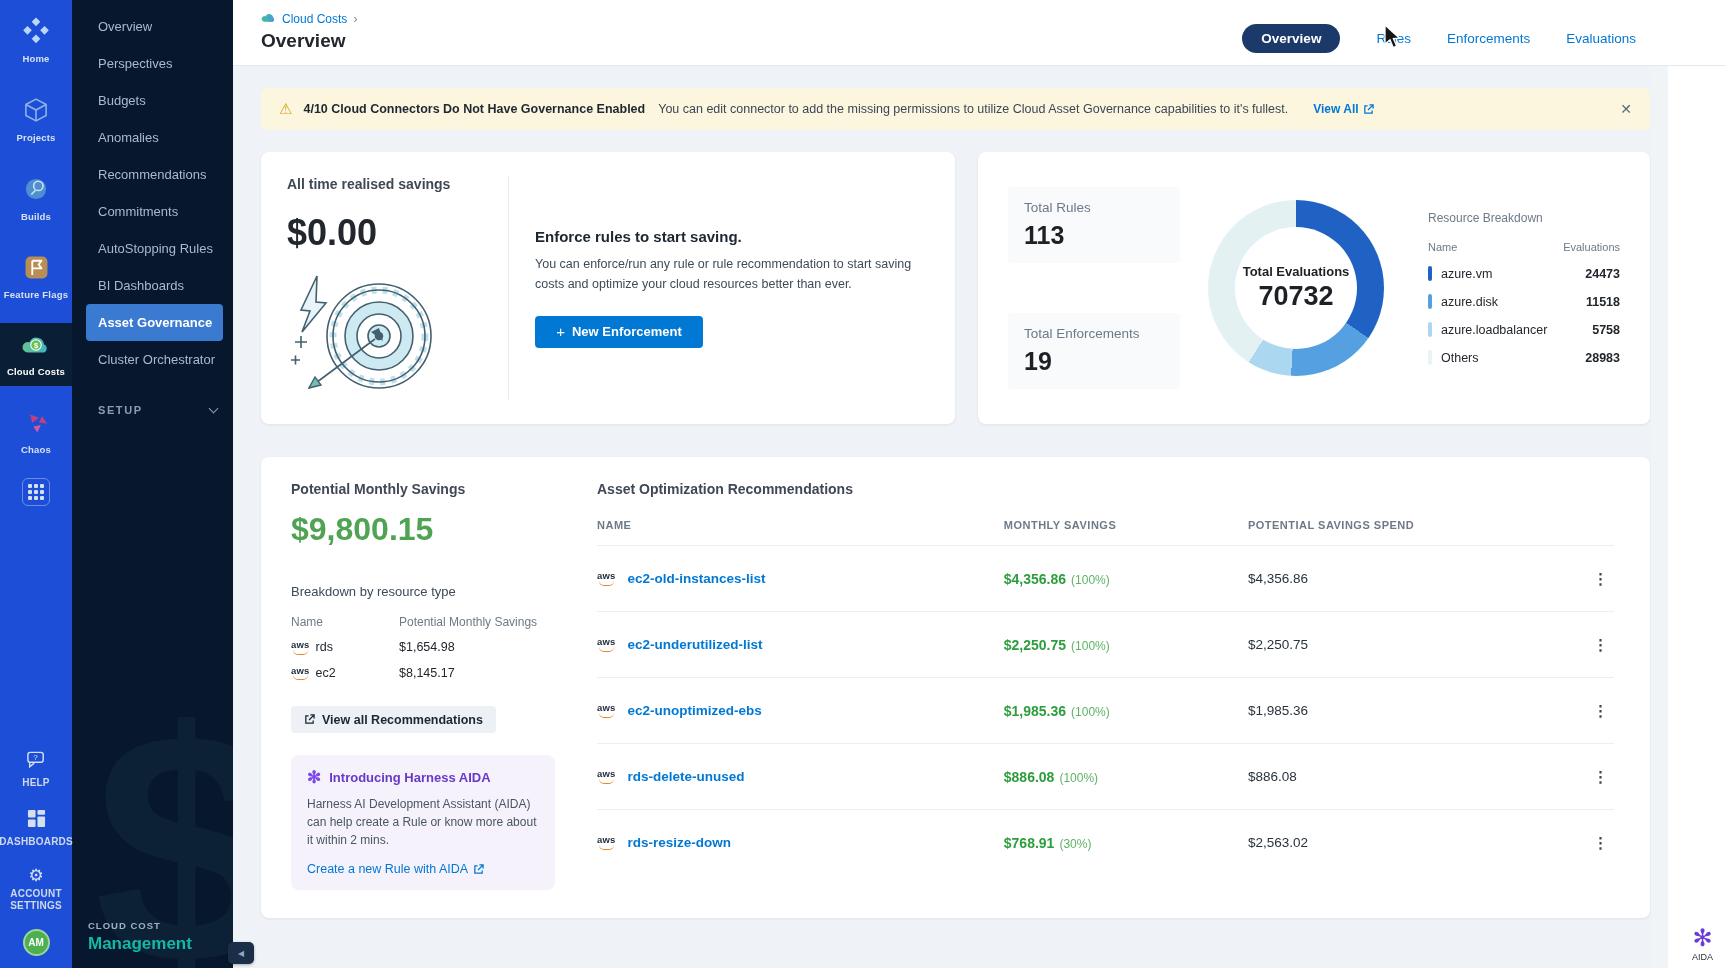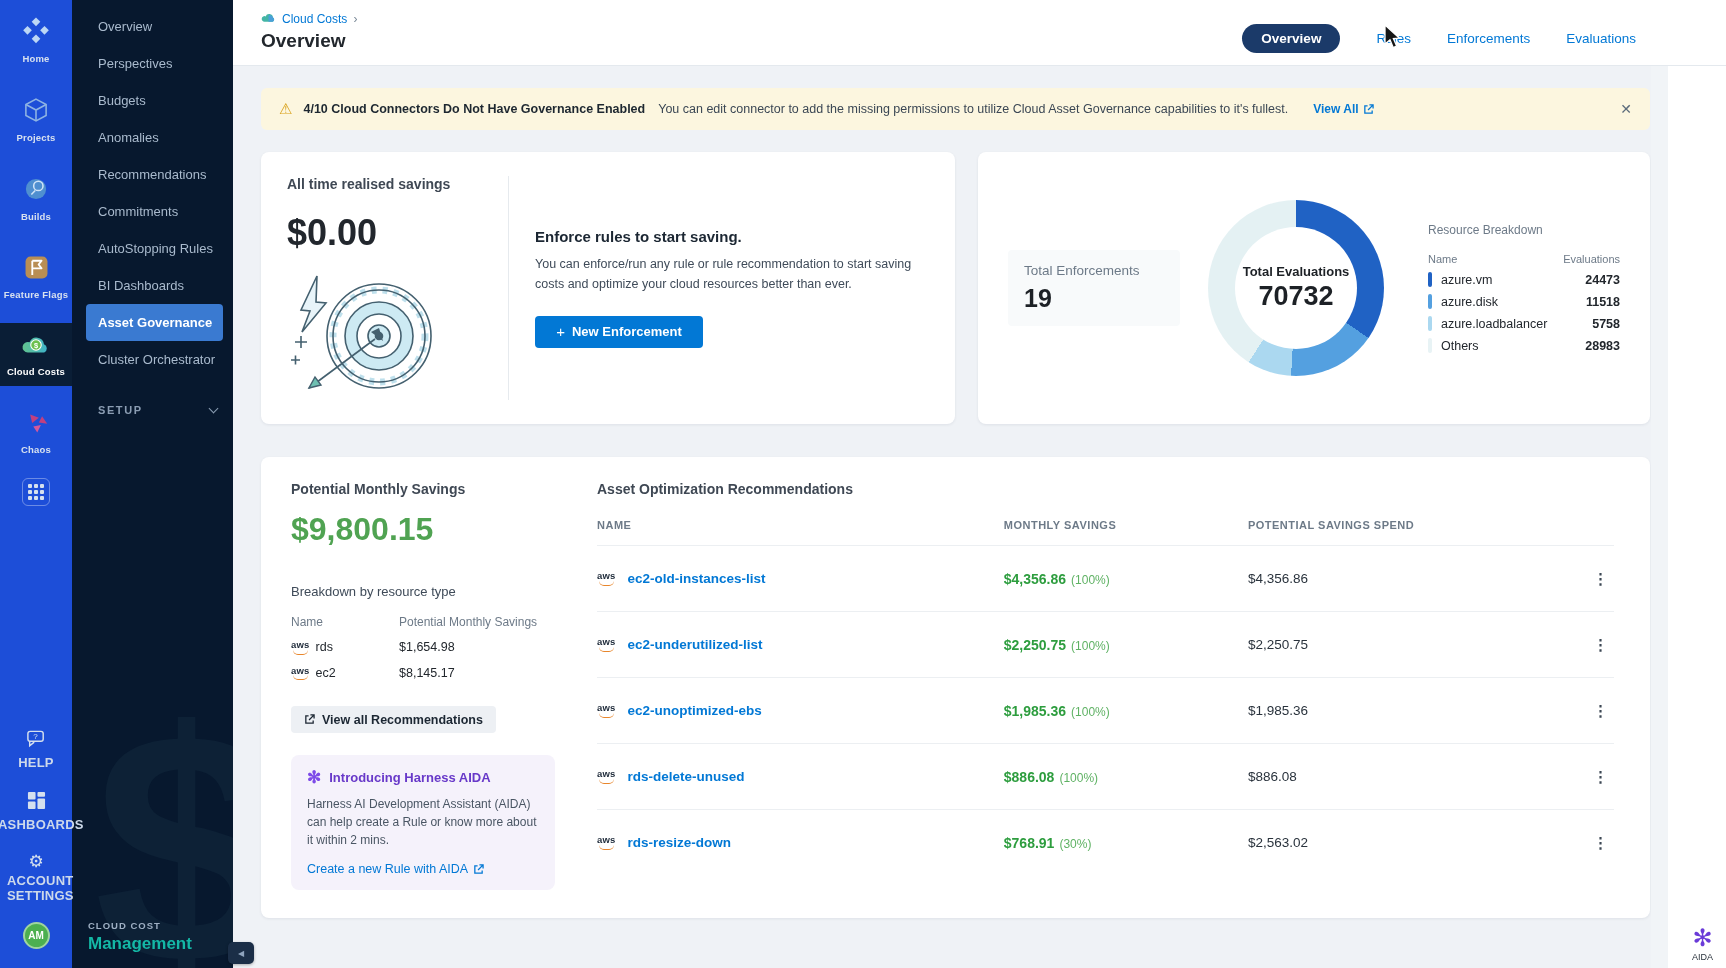--- a/index.html
+++ b/index.html
@@ -8,24 +8,24 @@
   .app { display:flex; height:100%; }
 
   
   .rail { width:72px; background:#1d4ed8; color:#d7e1ef; display:flex; flex-direction:column; align-items:center; flex-shrink:0; z-index:5; }
   .rail-item { width:100%; display:flex; flex-direction:column; align-items:center; gap:5px; padding:9px 0 8px; cursor:pointer; }
   .rail-item .lbl { font-size:9.5px; font-weight:700; text-align:center; line-height:1.15; letter-spacing:.2px; }
   .rail-item.active { background:#0a1e36; color:#ffffff; }
   .rail-top { width:100%; display:flex; flex-direction:column; align-items:center; padding-top:6px; gap:14px; }
   .rail-bottom { margin-top:auto; width:100%; display:flex; flex-direction:column; align-items:center; gap:16px; padding-bottom:4px; }
   .rail-bottom .rail-item { padding:2px 0; gap:4px; }
-  .rail-bottom .lbl { font-size:13px; font-weight:700; color:#cdd9ea; }
+  .rail-bottom .lbl { font-size:10px; font-weight:700; color:#cdd9ea; }
   .grid-btn { border:1px solid rgba(255,255,255,.35); border-radius:6px; padding:5px; display:grid; grid-template-columns:repeat(3,4px); gap:2px; cursor:pointer; }
   .grid-btn i { width:4px; height:4px; background:#d5e0ee; border-radius:1px; }
-  .avatar { width:27px; height:27px; border-radius:50%; background:#4caf50; color:#fff; font-size:10px; font-weight:700; display:flex; align-items:center; justify-content:center; border:2px solid #9fd49f; margin-bottom:15px; }
+  .avatar { width:27px; height:27px; border-radius:50%; background:#4caf50; color:#fff; font-size:10px; font-weight:700; display:flex; align-items:center; justify-content:center; border:2px solid #9fd49f; margin-bottom:8px; }
   .gear { font-size:17px; line-height:1; color:#d5e0ee; }
 
   
   .nav { width:161px; background:#07182e; color:#a9bacd; position:relative; flex-shrink:0; overflow:hidden; z-index:4; }
   .nav-watermark { position:absolute; left:22px; bottom:-70px; font-size:330px; font-weight:700; color:#0d2136; z-index:0; user-select:none; }
   .nav-inner { position:relative; z-index:1; height:100%; display:flex; flex-direction:column; }
   .nav-tabs { display:flex; gap:26px; padding:16px 0 10px 16px; font-size:14px; }
   .nav-tab { cursor:pointer; color:#64788f; padding-bottom:5px; }
   .nav-tab.active { color:#fff; font-weight:700; border-bottom:3px solid #4d8be0; border-radius:1px; }
   .nav-list { margin-top:8px; }
@@ -82,21 +82,21 @@
   .donut-wrap { width:176px; height:176px; position:relative; flex-shrink:0; }
   .donut { width:100%; height:100%; border-radius:50%;
     background:conic-gradient(#2062c4 0deg 124.6deg, #54a0e0 124.6deg 183.2deg, #abd8f0 183.2deg 212.5deg, #e4f1f3 212.5deg 360deg); }
   .donut::after { content:""; position:absolute; inset:27px; background:#fff; border-radius:50%; }
   .donut-center { position:absolute; inset:0; display:flex; flex-direction:column; align-items:center; justify-content:center; z-index:1; }
   .donut-label { font-size:13px; font-weight:700; color:#1d2126; }
   .donut-value { font-size:27px; font-weight:700; color:#1d2126; margin-top:2px; }
   .legend { flex:1; padding-left:16px; }
   .legend-title { font-size:12px; color:#6d7a88; }
   .legend-head { display:flex; justify-content:space-between; font-size:11px; color:#6d7a88; margin-top:16px; }
-  .legend-row { display:flex; align-items:center; margin-top:7px; }
+  .legend-row { display:flex; align-items:center; margin-top:13px; }
   .swatch { width:4px; height:15px; border-radius:2px; margin-right:9px; }
   .sw0{background:#2062c4} .sw1{background:#54a0e0} .sw2{background:#abd8f0} .sw3{background:#e8f3f5}
   .legend-name { font-size:12.5px; color:#22272d; }
   .legend-val { margin-left:auto; font-size:12.5px; font-weight:700; color:#22272d; }
 
   
   .row2 { margin-top:33px; min-height:424px; padding:24px 36px 28px 30px; display:flex; gap:24px; }
   .pot-col { width:282px; flex-shrink:0; }
   .pot-title { font-size:14px; font-weight:700; color:#3f4854; }
   .pot-amount { font-size:32px; font-weight:700; color:#50a352; margin-top:14px; }
@@ -358,20 +358,24 @@
             <button class="btn-primary">
               <span class="plus">+</span>
               <span>New Enforcement</span>
             </button>
           </div>
         </div>
 
         <div class="card card-stats">
           <div class="stat-col">
             <div class="stat-box">
+              <div class="stat-label">Total Rules</div>
+              <div class="stat-value">113</div>
+            </div>
+            <div class="stat-box">
               <div class="stat-label">Total Enforcements</div>
               <div class="stat-value">19</div>
             </div>
           </div>
           <div class="donut-wrap">
             <div class="donut"></div>
             <div class="donut-center">
               <div class="donut-label">Total Evaluations</div>
               <div class="donut-value">70732</div>
             </div>

